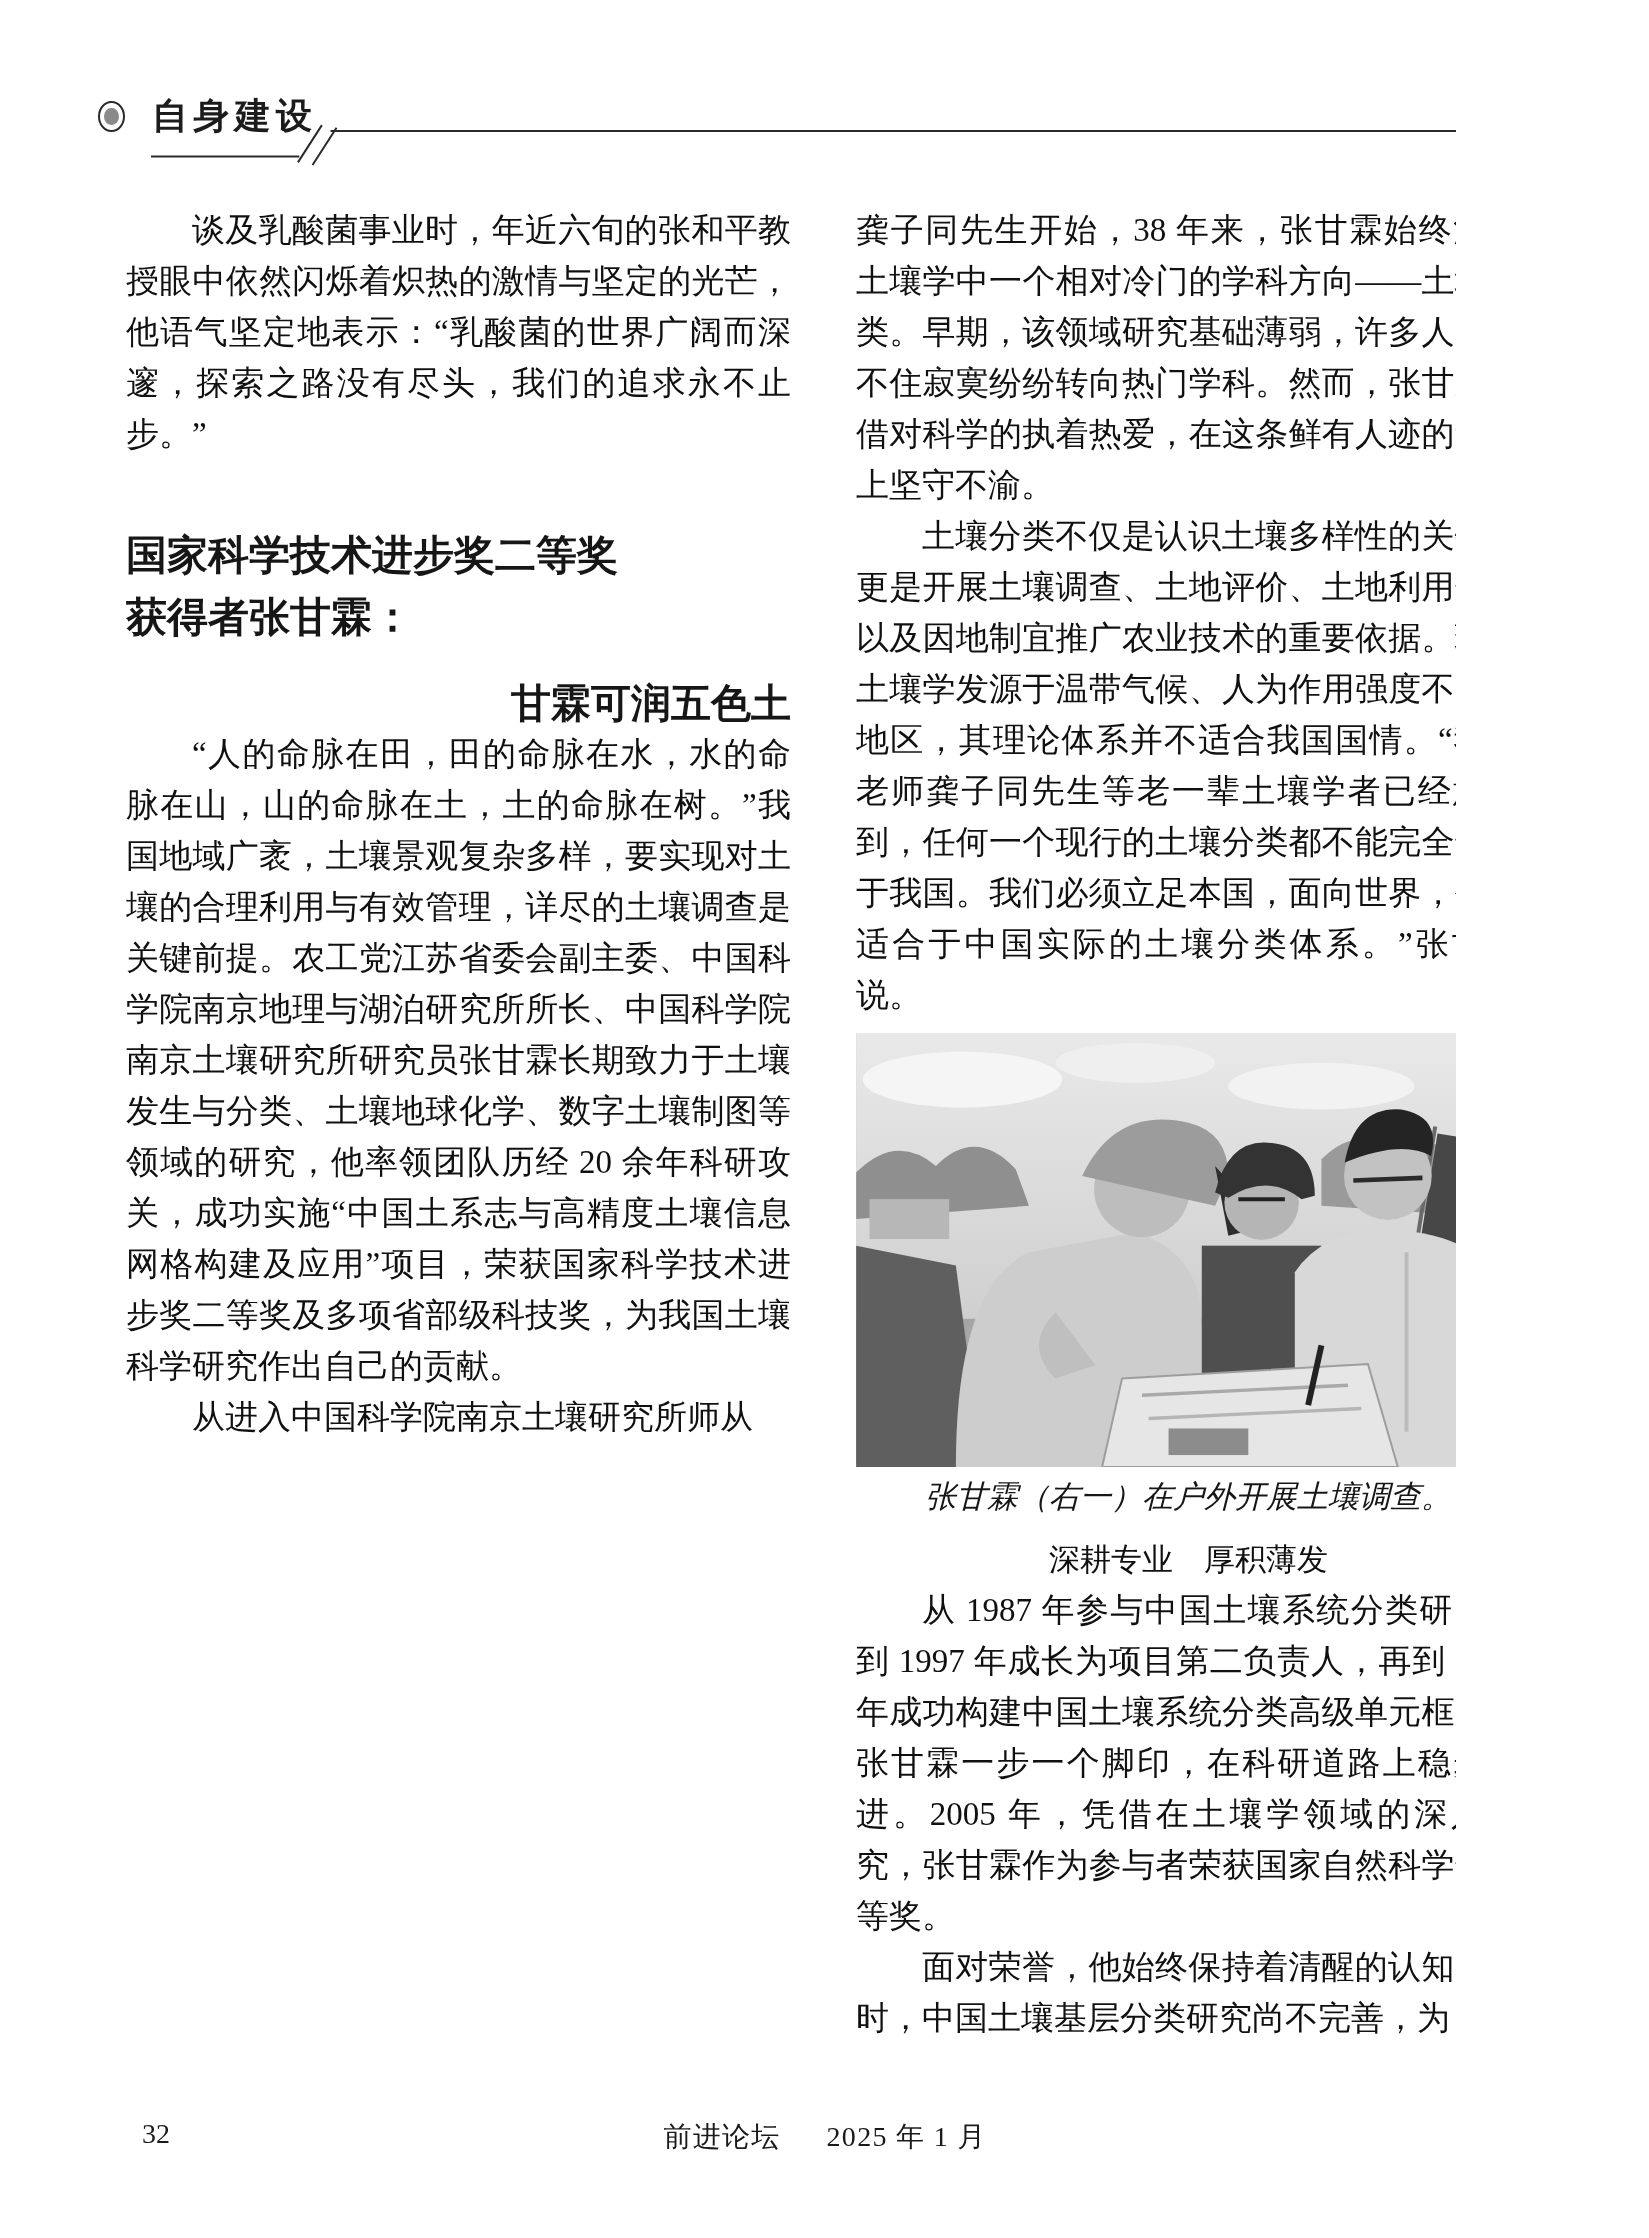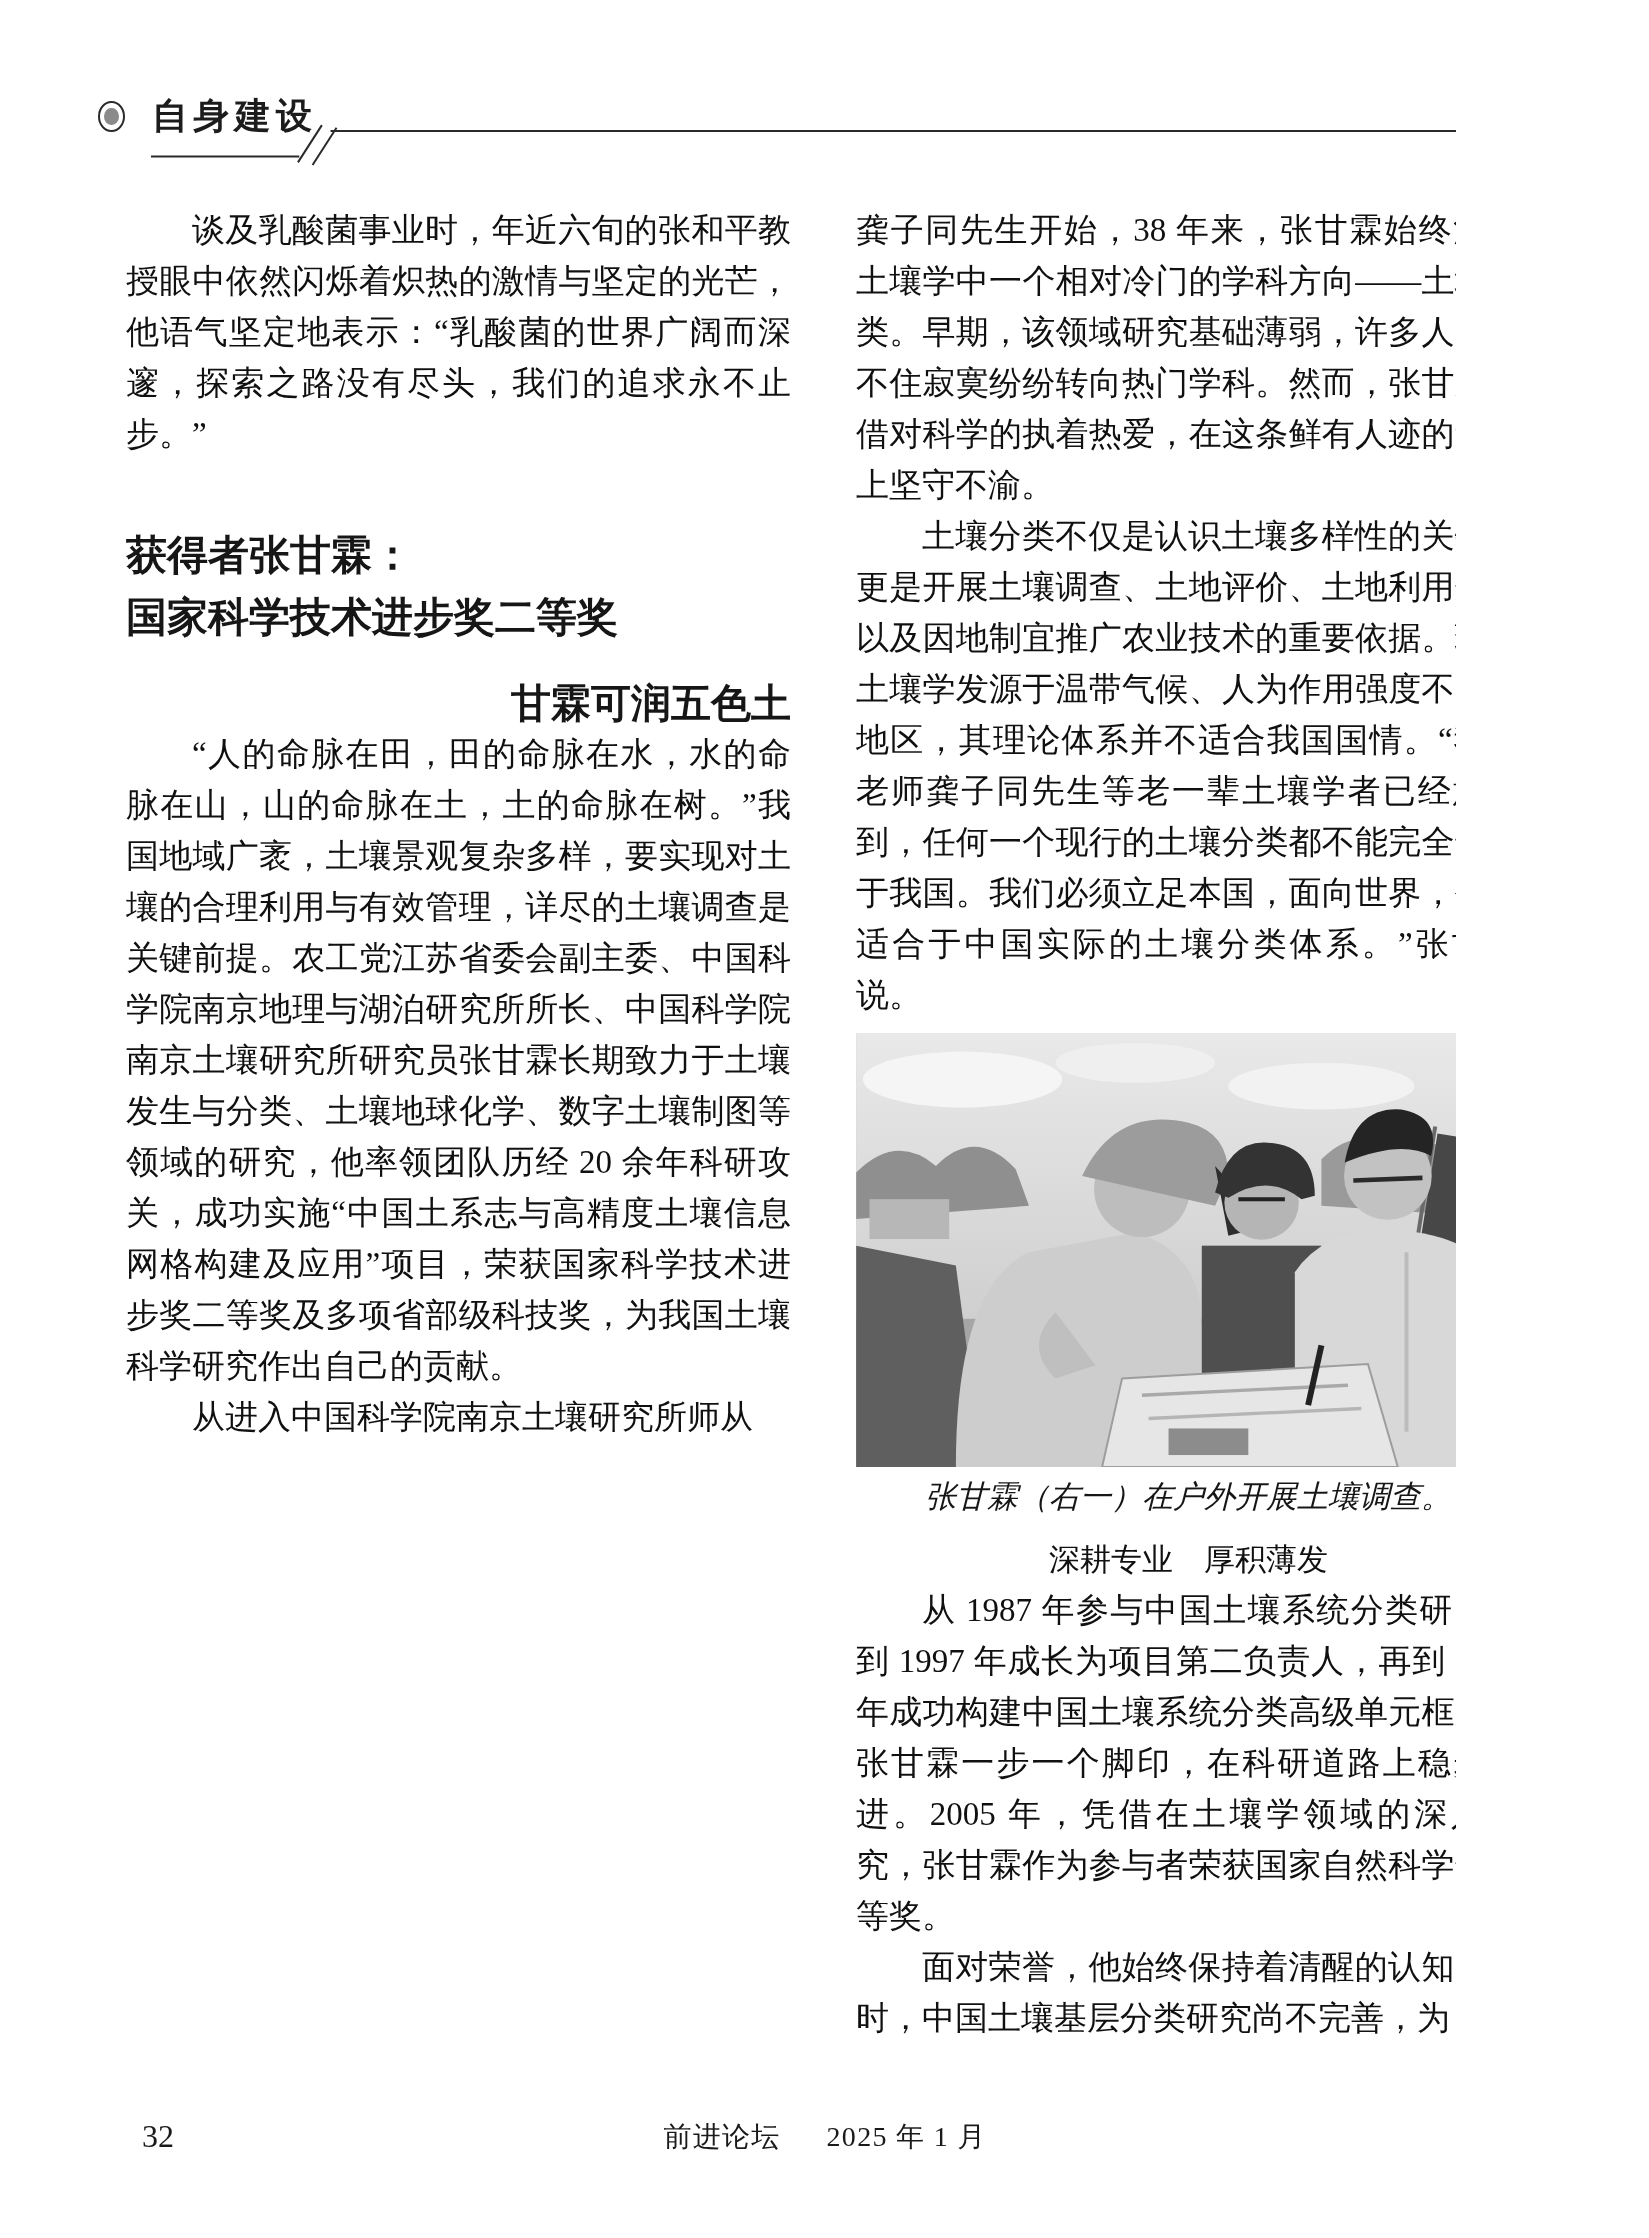--- a/index.html
+++ b/index.html
@@ -70,21 +70,21 @@
   .caption{
     margin:4px 0 0 0;
     text-align:center;text-indent:0;
     font-style:italic;
     font-size:31px;line-height:51px;
     color:#161616;
   }
   
   .footer-page{
     position:absolute;left:142px;top:2118px;
-    font-size:32px;color:#1a1a1a;
+    font-size:28px;color:#1a1a1a;
   }
   .footer-center{
     position:absolute;left:0;top:2118px;width:1650px;
     text-align:center;font-size:28px;color:#1a1a1a;
     letter-spacing:1.3px;
   }
 </style>
 </head>
 <body>
 
@@ -97,22 +97,22 @@
   <svg class="hdr-rules" viewBox="0 0 2481 320" xmlns="http://www.w3.org/2000/svg">
     <line x1="227" y1="235" x2="450" y2="235" stroke="#2a2a2a" stroke-width="3"></line>
     <line x1="497" y1="197" x2="2290" y2="197" stroke="#2a2a2a" stroke-width="3"></line>
     <line x1="448" y1="244" x2="484" y2="188" stroke="#2a2a2a" stroke-width="3"></line>
     <line x1="470" y1="248" x2="506" y2="192" stroke="#2a2a2a" stroke-width="3"></line>
   </svg>
 
   <div class="col col-left">
     <p class="indent">谈及乳酸菌事业时，年近六旬的张和平教授眼中依然闪烁着炽热的激情与坚定的光芒，他语气坚定地表示：“乳酸菌的世界广阔而深邃，探索之路没有尽头，我们的追求永不止步。”</p>
     <div class="sec-head">
+      <div>国家科学技术进步奖二等奖</div>
       <div>获得者张甘霖：</div>
-      <div>国家科学技术进步奖二等奖</div>
     </div>
     <div class="article-title">甘霖可润五色土</div>
     <p class="indent after-title">“人的命脉在田，田的命脉在水，水的命脉在山，山的命脉在土，土的命脉在树。”我国地域广袤，土壤景观复杂多样，要实现对土壤的合理利用与有效管理，详尽的土壤调查是关键前提。农工党江苏省委会副主委、中国科学院南京地理与湖泊研究所所长、中国科学院南京土壤研究所研究员张甘霖长期致力于土壤发生与分类、土壤地球化学、数字土壤制图等领域的研究，他率领团队历经 20 余年科研攻关，成功实施“中国土系志与高精度土壤信息网格构建及应用”项目，荣获国家科学技术进步奖二等奖及多项省部级科技奖，为我国土壤科学研究作出自己的贡献。</p>
     <p class="indent">从进入中国科学院南京土壤研究所师从</p>
   </div>
 
   <div class="col col-right">
     <p class="noindent">龚子同先生开始，38 年来，张甘霖始终深耕土壤学中一个相对冷门的学科方向——土壤分类。早期，该领域研究基础薄弱，许多人因耐不住寂寞纷纷转向热门学科。然而，张甘霖凭借对科学的执着热爱，在这条鲜有人迹的道路上坚守不渝。</p>
     <p class="indent">土壤分类不仅是认识土壤多样性的关键，更是开展土壤调查、土地评价、土地利用规划以及因地制宜推广农业技术的重要依据。现代土壤学发源于温带气候、人为作用强度不大的地区，其理论体系并不适合我国国情。“我的老师龚子同先生等老一辈土壤学者已经意识到，任何一个现行的土壤分类都不能完全适合于我国。我们必须立足本国，面向世界，创建适合于中国实际的土壤分类体系。”张甘霖说。</p>
 

